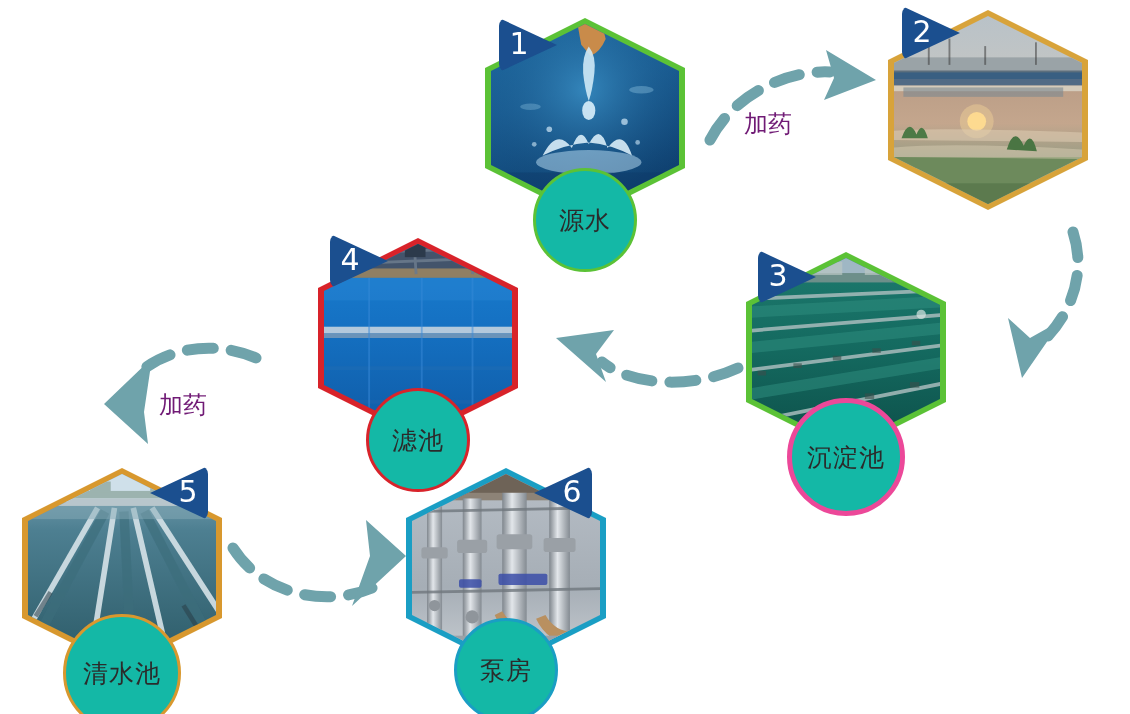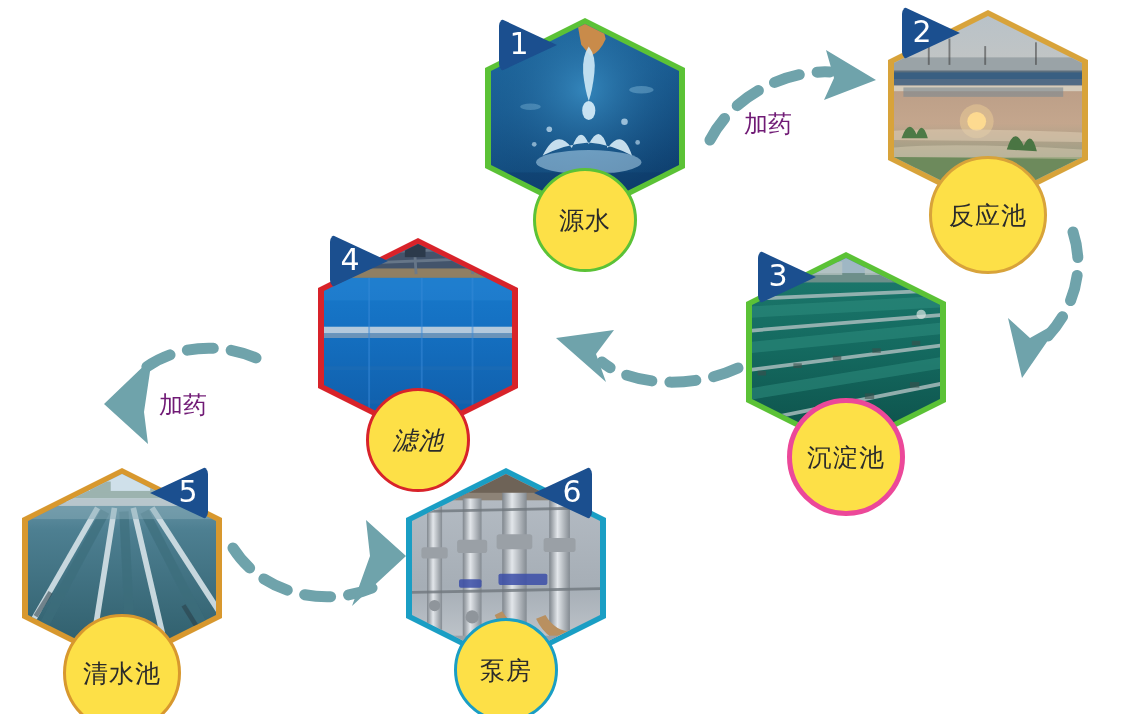--- a/index.html
+++ b/index.html
@@ -94,21 +94,21 @@
 
   
   .label-circle {
     position: absolute;
     left: 50%;
     transform: translateX(-50%);
     top: 150px;
     width: 104px;
     height: 104px;
     border-radius: 50%;
-    background: #fde047;
+    background: #14b8a6;
     display: flex;
     align-items: center;
     justify-content: center;
     z-index: 5;
     box-sizing: border-box;
   }
   .label-circle.wide {
     width: 118px;
     height: 118px;
   }
@@ -269,23 +269,20 @@
             <path d="M120 142 q8 -26 18 -4 q8 -18 14 6 z" fill="#4a7543"></path>
             <rect y="178" width="200" height="22" fill="#5c7a4e"></rect>
           </svg>
         </div>
       </div>
     </div>
     <div class="badge" style="left:14px; top:-4px;">
       <div class="badge-shape"></div>
       <div class="badge-num">2</div>
     </div>
-    <div class="label-circle wide" style="border:3px solid #d8a33a; top:146px;">
-      <span>反应池</span>
-    </div>
   </div>
 
   <div class="node" style="left:746px; top:252px;">
     <div class="hex-wrap">
       <div class="hex-outer" style="background:#5bc236;">
         <div class="hex-inner">
           <svg class="photo" viewBox="0 0 200 200" preserveAspectRatio="none">
             <defs>
               <linearGradient id="g3" x1="0" y1="0" x2="0" y2="1">
                 <stop offset="0%" stop-color="#1d7a6e"></stop>
@@ -372,21 +369,21 @@
             </g>
             <rect x="0" y="36" width="200" height="24" fill="#2f8ad6" opacity="0.35"></rect>
           </svg>
         </div>
       </div>
     </div>
     <div class="badge" style="left:12px; top:-4px;">
       <div class="badge-shape"></div>
       <div class="badge-num">4</div>
     </div>
-    <div class="label-circle" style="border:3px solid #d8232a; top:150px;font-style:italic;">
+    <div class="label-circle" style="border:3px solid #d8232a; top:150px;">
       <span>滤池</span>
     </div>
   </div>
 
   <div class="node" style="left:22px; top:468px;">
     <div class="hex-wrap">
       <div class="hex-outer" style="background:#d8982e;">
         <div class="hex-inner">
           <svg class="photo" viewBox="0 0 200 200" preserveAspectRatio="none">
             <defs>

